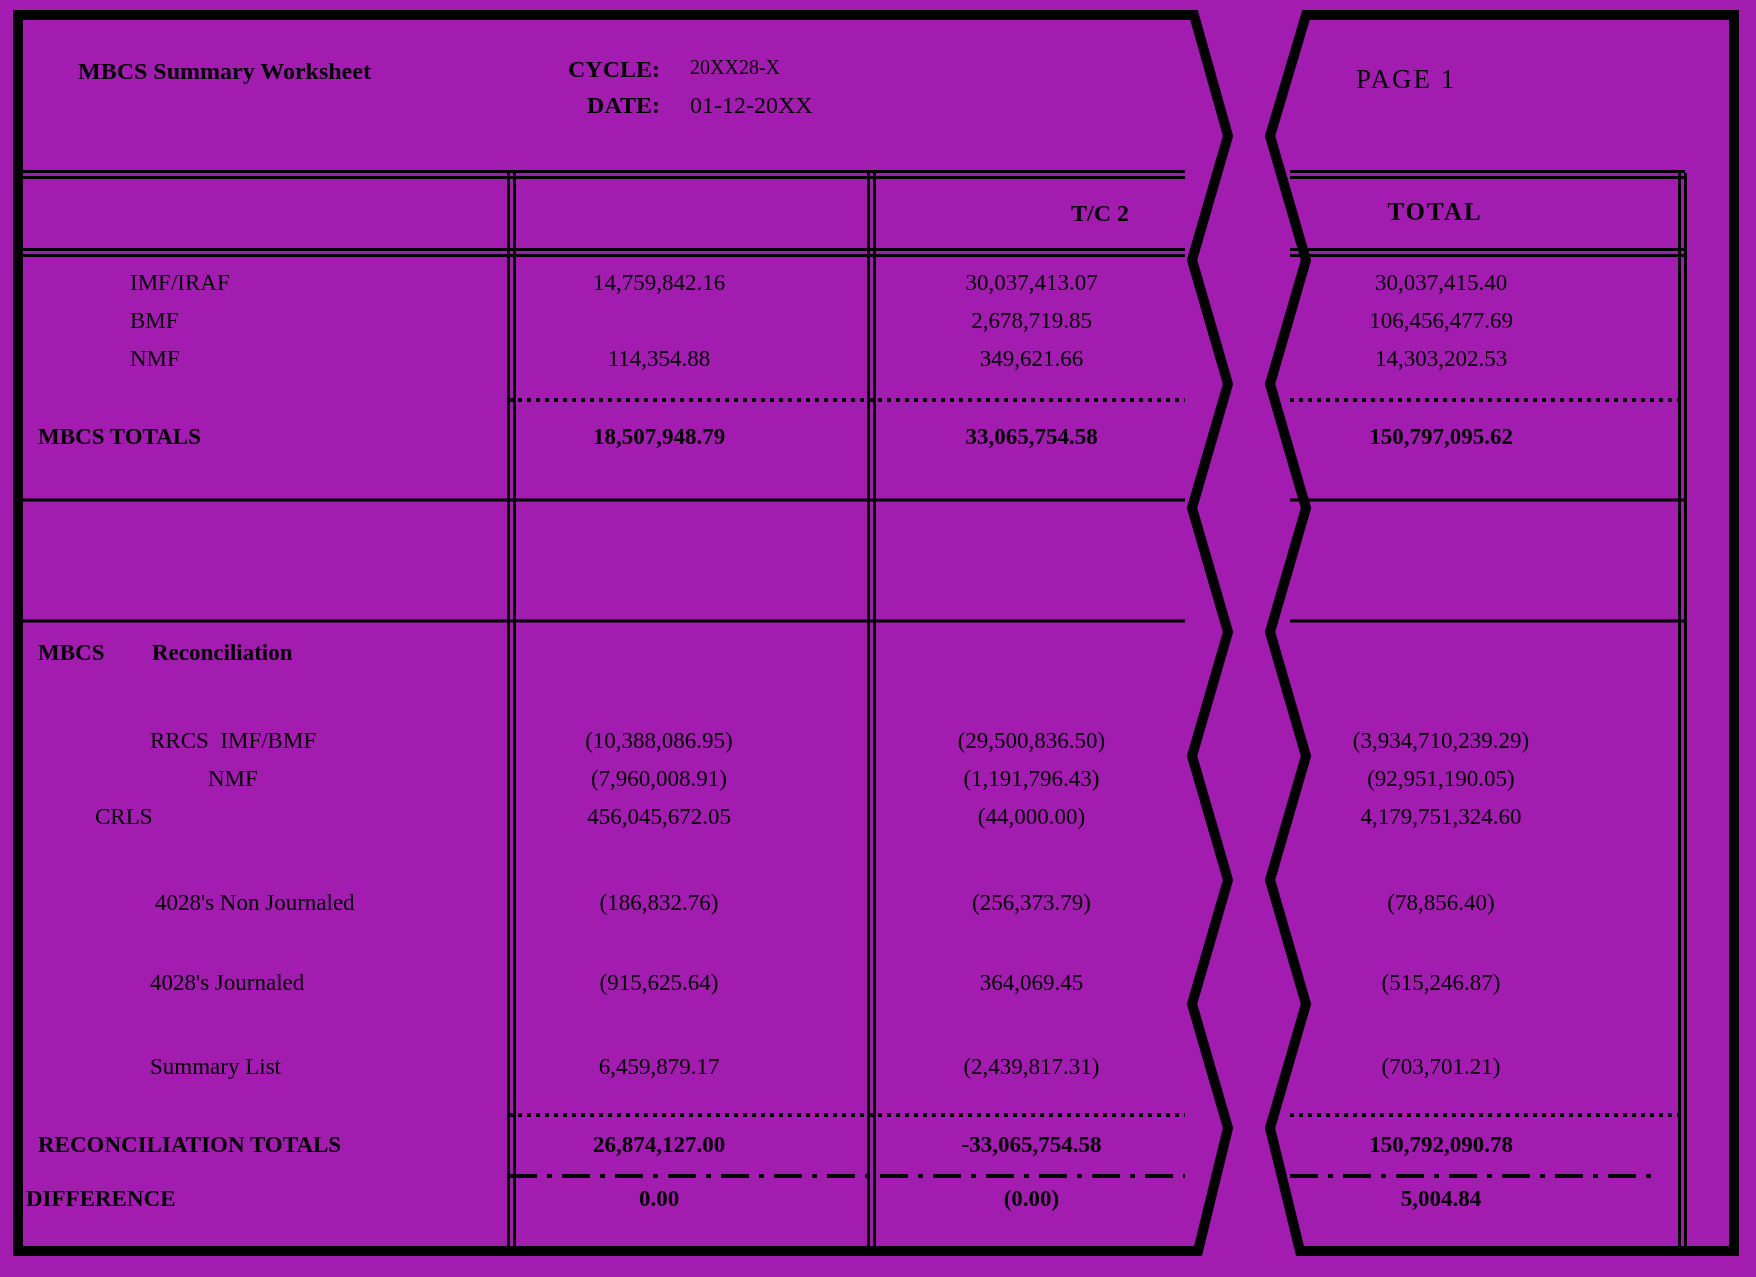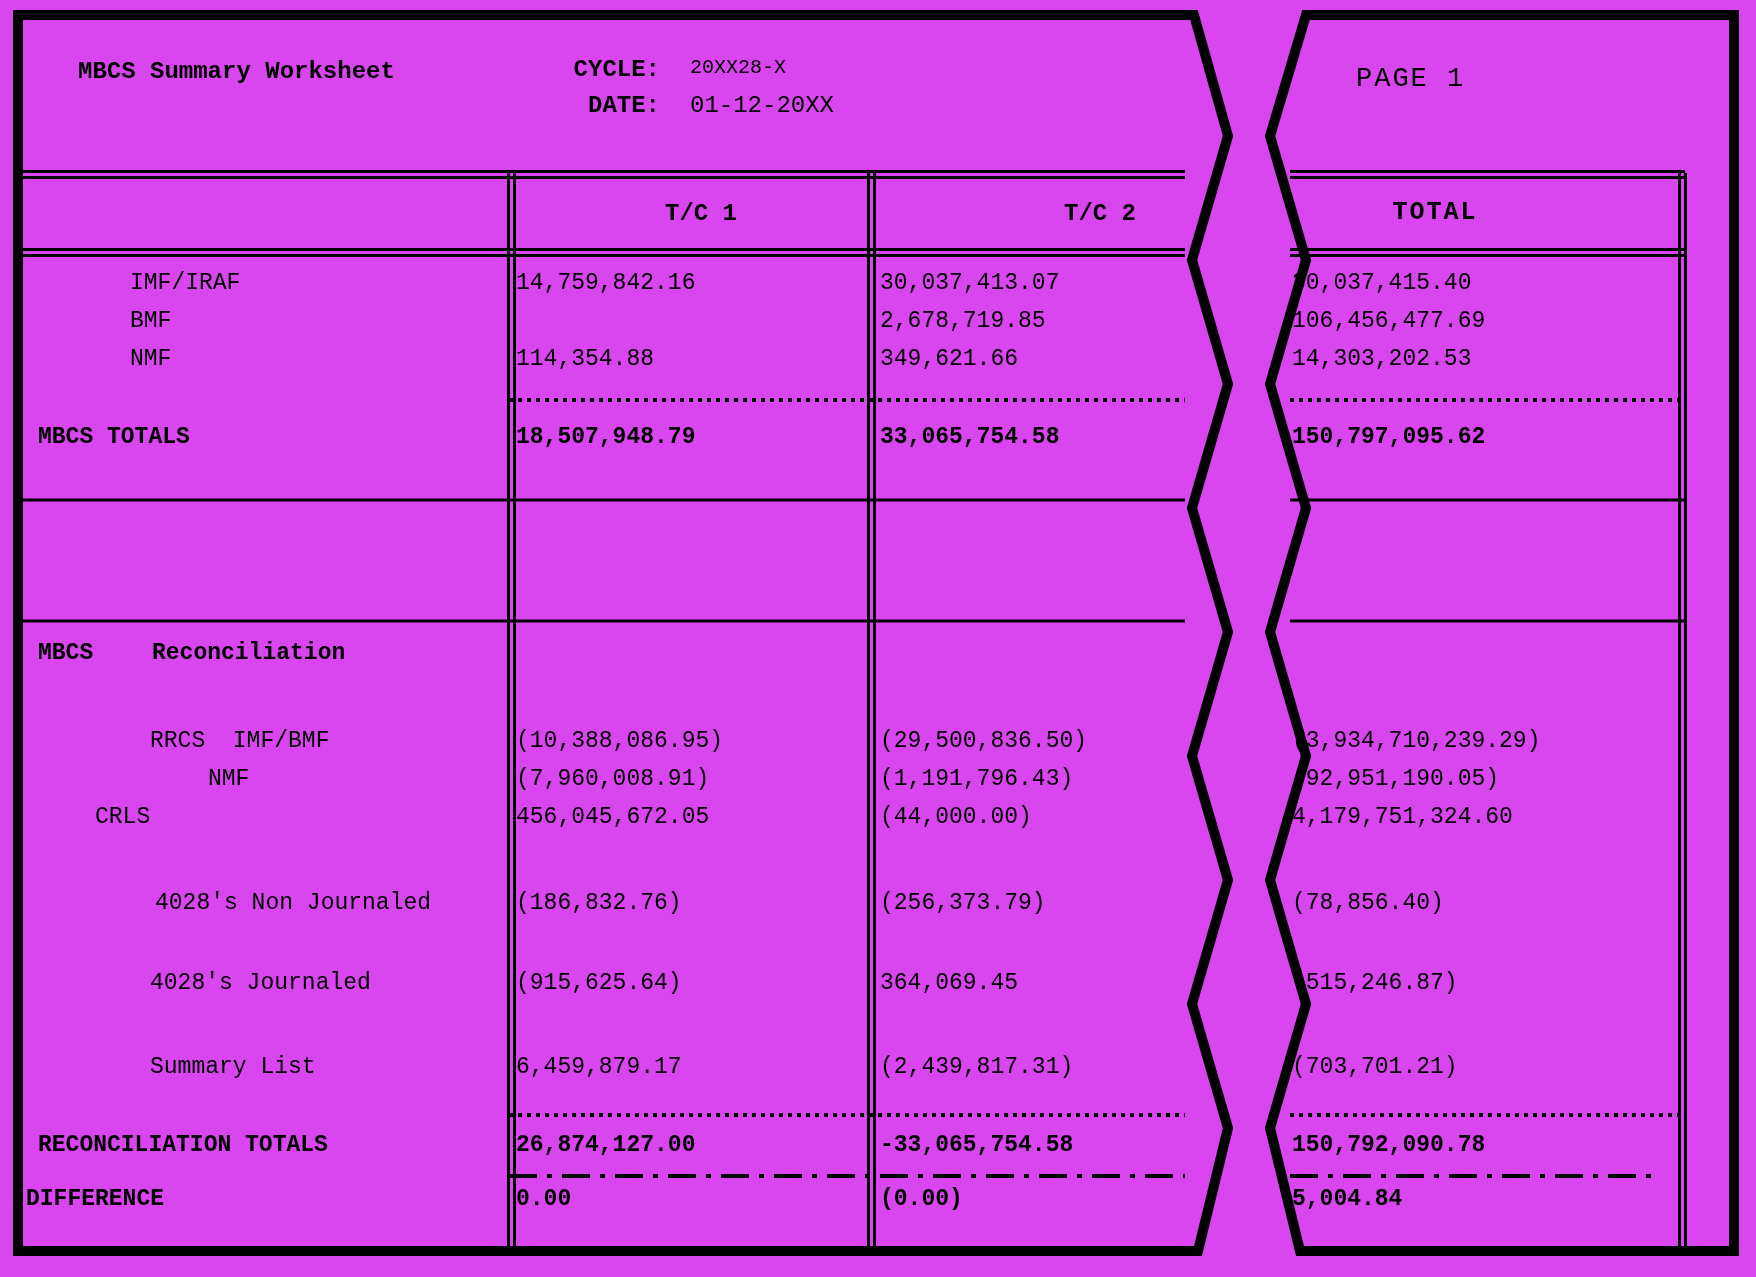--- a/index.html
+++ b/index.html
@@ -1,34 +1,34 @@
 <!DOCTYPE html>
 <html><head>
 <meta charset="utf-8">
 <style>
   html,body{margin:0;padding:0;background:#ffffff;}
   #stage{
     position:relative;
     width:1756px;height:1277px;
-    background:#d946ef;
-    font-family:Liberation Mono, monospace;
+    background:#a21caf;
+    font-family:Liberation Serif, serif;
     color:#000;
     font-size:23px;
     overflow:hidden;
   }
   #tearsvg{position:absolute;left:0;top:0;}
   .b{font-weight:bold;}
   .abs{position:absolute;}
   
   .hd{position:absolute;height:3px;border-top:3px solid #000;border-bottom:3px solid #000;}
   .vd{position:absolute;width:3px;border-left:3px solid #000;border-right:3px solid #000;}
   
   .row{position:absolute;left:0;top:0;width:1756px;height:0;}
   .lbl{position:absolute;top:0;white-space:pre;}
-  .val{position:absolute;top:0;text-align:left;white-space:pre;}
+  .val{position:absolute;top:0;text-align:center;white-space:pre;}
   .v1{left:516px;width:286px;}
   .v2{left:880px;width:303px;}
   .vt{left:1292px;width:298px;}
   .colhead{position:absolute;text-align:center;font-weight:bold;font-size:24px;}
   .hlabel{position:absolute;width:104px;text-align:right;font-weight:bold;}
   .hvalue{position:absolute;white-space:pre;}
 </style>
 </head>
 <body>
 
@@ -62,21 +62,20 @@
   <div class="vd" style="left:867px;top:173px;height:1074px;"></div>
   <div class="vd" style="left:1678px;top:173px;height:1074px;"></div>
 
   <div class="abs b" style="left:78px;top:58px;font-size:24px;">MBCS Summary Worksheet</div>
   <div class="hlabel" style="left:556px;top:56px;font-size:24px;">CYCLE:</div>
   <div class="hvalue" style="left:690px;top:56px;font-size:20px;">20XX28-X</div>
   <div class="hlabel" style="left:556px;top:92px;font-size:24px;">DATE:</div>
   <div class="hvalue" style="left:690px;top:92px;font-size:24px;">01-12-20XX</div>
   <div class="abs" style="left:1356px;top:64px;font-size:27px;letter-spacing:2px;">PAGE 1</div>
 
-  <div class="colhead" style="left:520px;top:200px;width:362px;">T/C 1</div>
   <div class="colhead" style="left:950px;top:200px;width:300px;">T/C 2</div>
   <div class="colhead" style="left:1285px;top:198px;width:300px;font-size:25px;letter-spacing:2px;">TOTAL</div>
 
   <div class="row" style="top:270px;">
     <span class="lbl" style="left:130px;">IMF/IRAF</span>
     <span class="val v1">14,759,842.16</span>
     <span class="val v2">30,037,413.07</span>
     <span class="val vt">30,037,415.40</span>
   </div>
   <div class="row" style="top:308px;">

